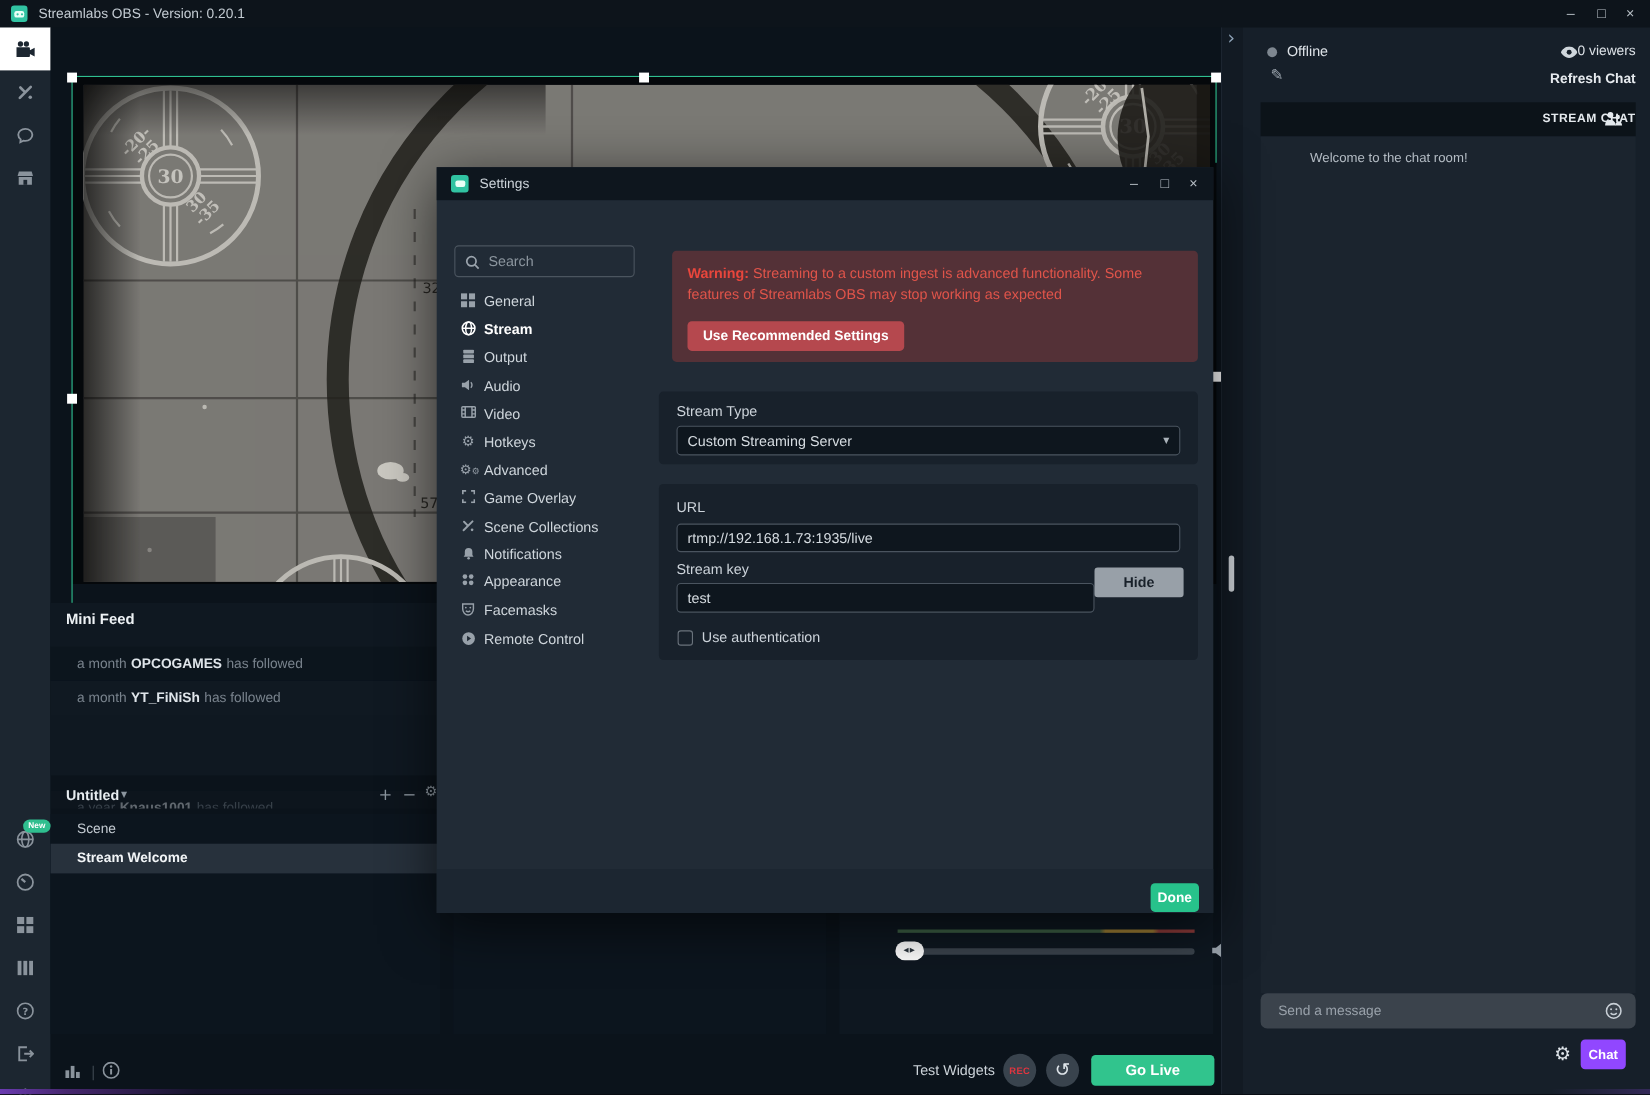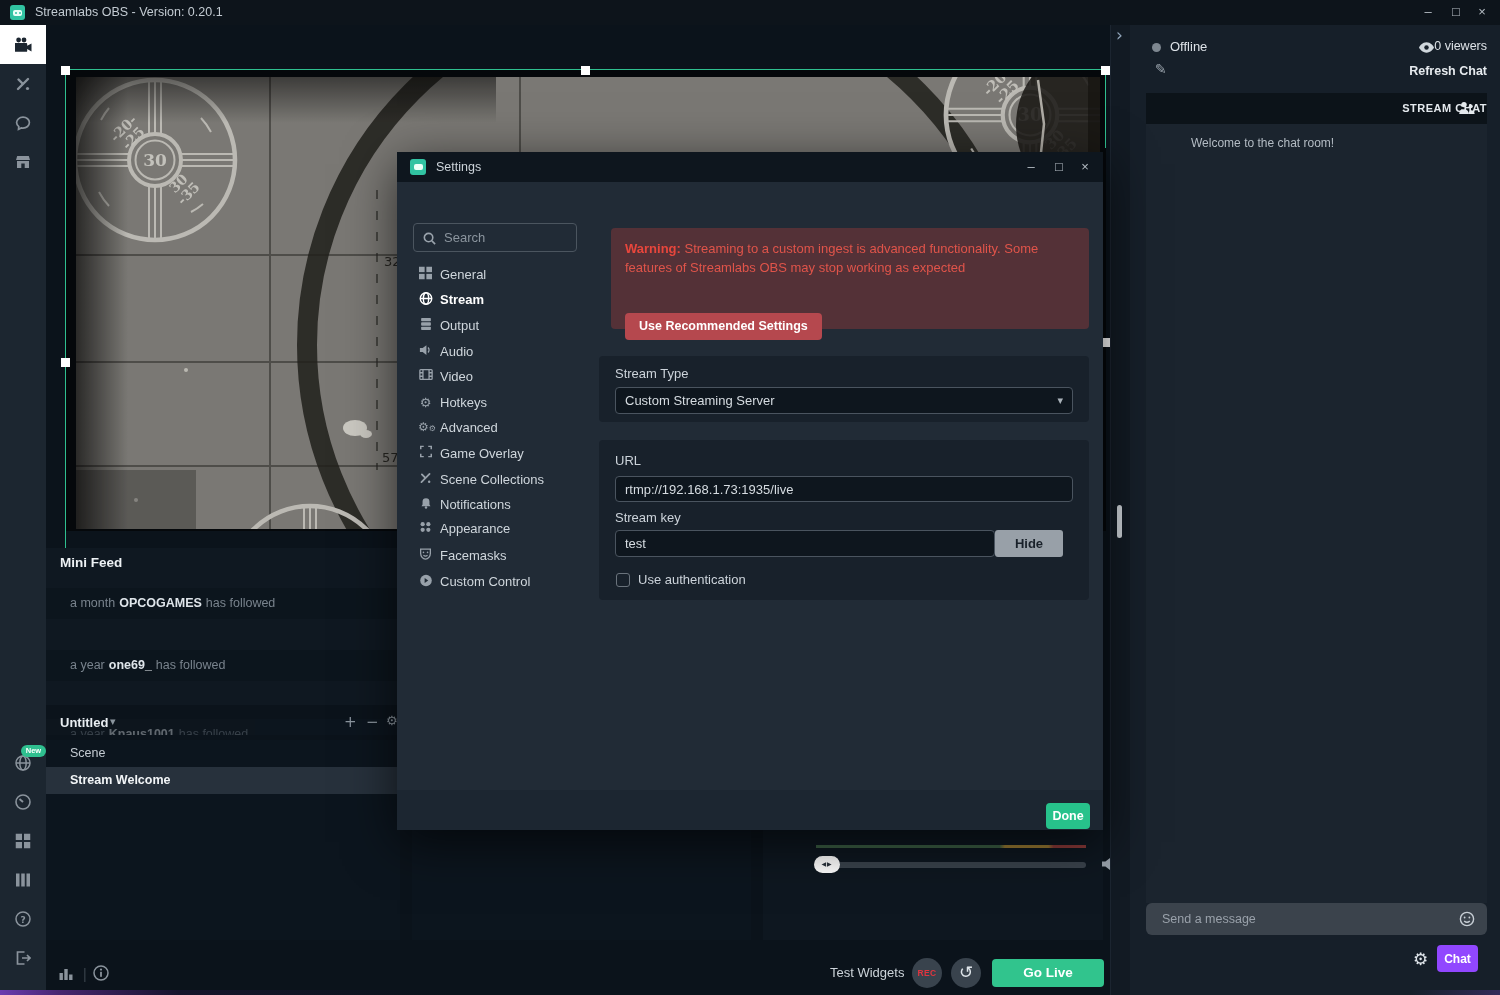--- a/index.html
+++ b/index.html
@@ -94,31 +94,31 @@
   .dmi { position:absolute; left:0; width:200px; height:25.6px; color:#cfd6dc; font-size:13px; }
   .dmi .ic { position:absolute; left:21px; top:50%; transform:translateY(-50%); width:15px; height:15px; color:#98a1aa; text-align:center; }
   .dmi .lb { position:absolute; left:43px; top:50%; transform:translateY(-50%); }
   .dmi.active { color:#ffffff; font-weight:bold; } .dmi.active .ic { color:#fff; }
 
   .dlg-content { position:absolute; left:200px; top:30px; width:506px; height:608px; }
   .warnbox { position:absolute; left:14px; top:46px; width:478px; height:101px; background:#543137; border-radius:4px; padding:12px 14px; }
   .warntext { font-size:13px; line-height:18.5px; color:#e0544a; width:440px; }
   .warntext b { color:#e8463c; }
   .warnbtn { position:absolute; left:14px; top:64px; height:27px; padding:0 14px; background:#b5484e; border-radius:4px; border:none;
-             color:#fff; font-weight:bold; font-size:12.5px; line-height:27px; font-family:inherit;margin-top:21px; }
+             color:#fff; font-weight:bold; font-size:12.5px; line-height:27px; font-family:inherit; }
   .card { position:absolute; left:2px; width:490px; background:#18212b; border-radius:4px; }
   .card1 { top:174px; height:66px; }
   .card2 { top:258px; height:160px; }
   .flabel { position:absolute; left:16px; font-size:13px; color:#ccd3da; }
   .fselect { position:absolute; left:16px; top:31px; width:458px; height:27px; background:#0e161e; border:1px solid #4a545f; border-radius:4px;
              color:#d6dce1; font-size:13px; line-height:25px; padding-left:9px; }
   .fselect .car { position:absolute; right:9px; top:0; color:#aab2ba; font-size:11px; }
   .finput { position:absolute; left:16px; background:#0e161e; border:1px solid #4a545f; border-radius:4px; color:#d6dce1; font-size:13px;
             padding-left:9px; font-family:inherit; outline:none; }
-  .hidebtn { position:absolute; left:396px; top:90px; width:68px; height:27px; background:#98a0a8; border:none; border-radius:3px;
+  .hidebtn { position:absolute; left:396px; top:76px; width:81px; height:27px; background:#98a0a8; border:none; border-radius:3px;
              color:#19212a; font-weight:bold; font-size:13px; font-family:inherit; }
   .chkbox { position:absolute; left:17px; top:133px; width:14px; height:14px; border:1.5px solid #6a737c; border-radius:3px; background:transparent; }
   .chklabel { position:absolute; left:39px; top:132px; font-size:13px; color:#ccd3da; }
   .dlg-foot { position:absolute; left:0; top:638px; width:706px; height:40px; background:#1c2631; }
   .donebtn { position:absolute; left:649px; top:13px; width:44px; height:26px; background:#27c28b; border:none; border-radius:4px;
              color:#fff; font-weight:bold; font-size:12.5px; font-family:inherit; }
 
   
   .divider { position:absolute; left:1110px; top:25px; width:20px; height:970px; background:#121a23; border-left:1px solid #1c2530; }
   .divider .chev { position:absolute; left:5px; top:0px; color:#8fa3b8; font-size:17px; }
@@ -325,21 +325,21 @@
       <div class="hdl" style="left:-4px;top:-4px;"></div>
       <div class="hdl" style="left:516px;top:-4px;"></div>
       <div class="hdl" style="left:1036px;top:-4px;"></div>
       <div class="hdl" style="left:-4px;top:288px;"></div>
       <div class="hdl" style="left:1036px;top:268px;"></div>
     </div>
 
     <div class="minifeed">
       <div class="mf-title">Mini Feed</div>
       <div class="mf-row r0"><span>a month</span><b>OPCOGAMES</b><span>has followed</span></div>
-      <div class="mf-row r2"><span>a year</span><b>one69_</b><span>has followed</span></div>
+      <div class="mf-row r1"><span>a month</span><b>YT_FiNiSh</b><span>has followed</span></div>
       <div class="mf-row r3"><span>a year</span><b>Knaus1001</b><span>has followed</span></div>
     </div>
 
     <div class="scenes">
       <span class="sc-head">Untitled</span>
       <span class="sc-caret g">▾</span>
       <span class="sc-btn g" style="left:298px;">+</span>
       <span class="sc-btn g" style="left:320px;">−</span>
       <span class="sc-btn g" style="left:340px;font-size:13px;">⚙</span>
       <div class="sc-list">
@@ -482,21 +482,21 @@
               <circle cx="10.5" cy="6" r="1" fill="currentColor" stroke="none"></circle>
               <path d="M5.5 9.5c1.6 1.4 3.4 1.4 5 0"></path>
             </svg></span>
         <span class="lb">Facemasks</span>
         </div>
       <div class="dmi" style="top:386.2px;">
         <span class="ic"><svg width="14" height="14" viewBox="0 0 17 17">
               <circle cx="8.5" cy="8.5" r="7" fill="currentColor"></circle>
               <path d="M6.8 5.5l4.4 3-4.4 3z" fill="#212b36"></path>
             </svg></span>
-        <span class="lb">Custom Control</span>
+        <span class="lb">Remote Control</span>
         </div>
     </div>
 
     <div class="dlg-content">
       <div class="warnbox">
         <div class="warntext"><b>Warning:</b><span> Streaming to a custom ingest is advanced functionality. Some features of Streamlabs OBS may stop working as expected</span></div>
         <button class="warnbtn">Use Recommended Settings</button>
       </div>
 
       <div class="card card1">

